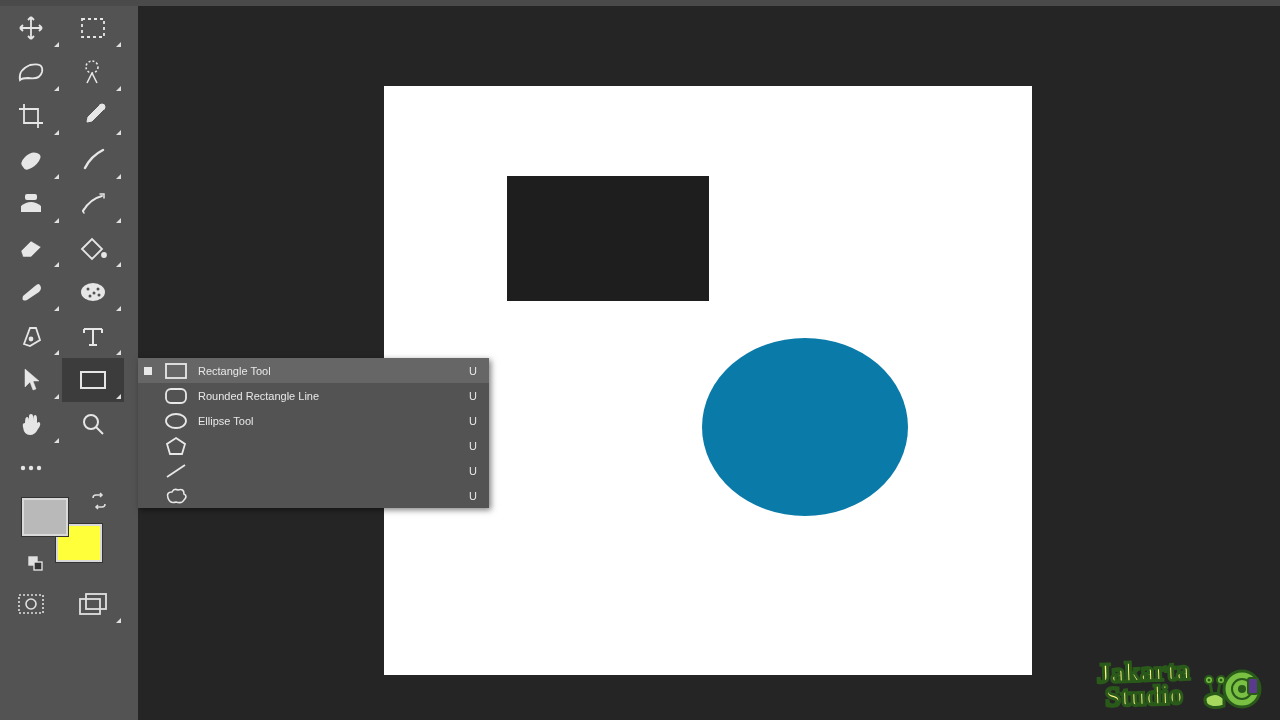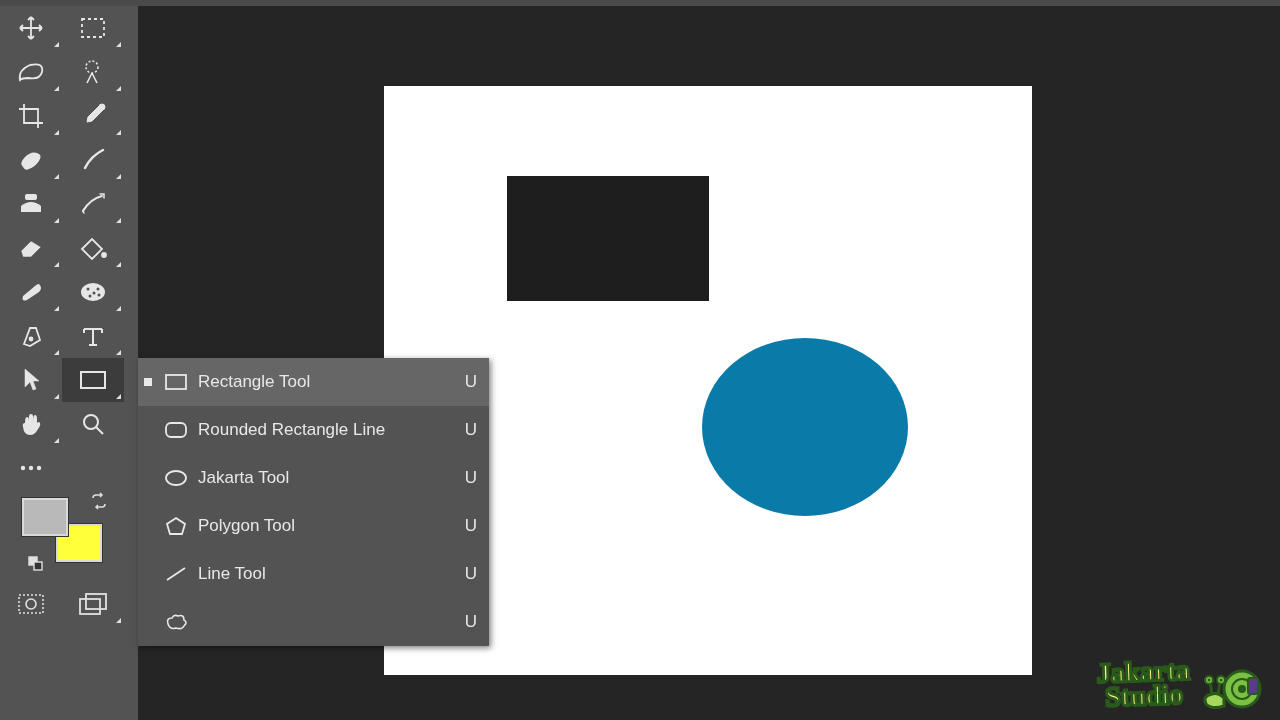--- a/index.html
+++ b/index.html
@@ -114,24 +114,24 @@
     width: 351px;
     background: #535353;
     display: flex;
     flex-direction: column;
     box-shadow: 2px 2px 6px rgba(0,0,0,.5);
     z-index: 50;
   }
   .flyout-item {
     display: flex;
     align-items: center;
-    height: 48px;
+    height: 25px;
     padding: 0 12px 0 6px;
     color: #e8e8e8;
-    font-size: 17px;
+    font-size: 11px;
     cursor: pointer;
   }
   .flyout-item.active { background: #666666; }
   .flyout-dot {
     width: 8px; height: 8px;
     background: #e8e8e8;
     margin-right: 10px;
     flex-shrink: 0;
   }
   .flyout-dot.hidden { background: transparent; }
@@ -407,41 +407,39 @@
     <span class="flyout-label">Rounded Rectangle Line</span>
     <span class="flyout-key">U</span>
   </div>
   <div class="flyout-item">
     <span class="flyout-dot hidden"></span>
     <span class="flyout-icon">
       <svg width="24" height="18" viewBox="0 0 24 18" fill="none" stroke="#e8e8e8" stroke-width="1.8">
           <ellipse cx="12" cy="9" rx="10" ry="7"></ellipse>
         </svg>
     </span>
-    <span class="flyout-label">Jakarta Tool</span>
+    <span class="flyout-label">Ellipse Tool</span>
     <span class="flyout-key">U</span>
   </div>
   <div class="flyout-item">
     <span class="flyout-dot hidden"></span>
     <span class="flyout-icon">
       <svg width="22" height="20" viewBox="0 0 22 20" fill="none" stroke="#e8e8e8" stroke-width="1.8">
           <polygon points="11,2 20,8 17,18 5,18 2,8"></polygon>
         </svg>
     </span>
-    <span class="flyout-label">Polygon Tool</span>
     <span class="flyout-key">U</span>
   </div>
   <div class="flyout-item">
     <span class="flyout-dot hidden"></span>
     <span class="flyout-icon">
       <svg width="24" height="18" viewBox="0 0 24 18" fill="none" stroke="#e8e8e8" stroke-width="1.8">
           <line x1="3" y1="15" x2="21" y2="3"></line>
         </svg>
     </span>
-    <span class="flyout-label">Line Tool</span>
     <span class="flyout-key">U</span>
   </div>
   <div class="flyout-item">
     <span class="flyout-dot hidden"></span>
     <span class="flyout-icon">
       <svg width="24" height="20" viewBox="0 0 24 20" fill="none" stroke="#e8e8e8" stroke-width="1.6">
           <path d="M4 12 Q2 6 8 6 Q10 2 14 4 Q20 2 20 8 Q24 10 20 14 Q18 18 12 16 Q6 18 4 12 Z"></path>
         </svg>
     </span>
     <span class="flyout-key">U</span>

